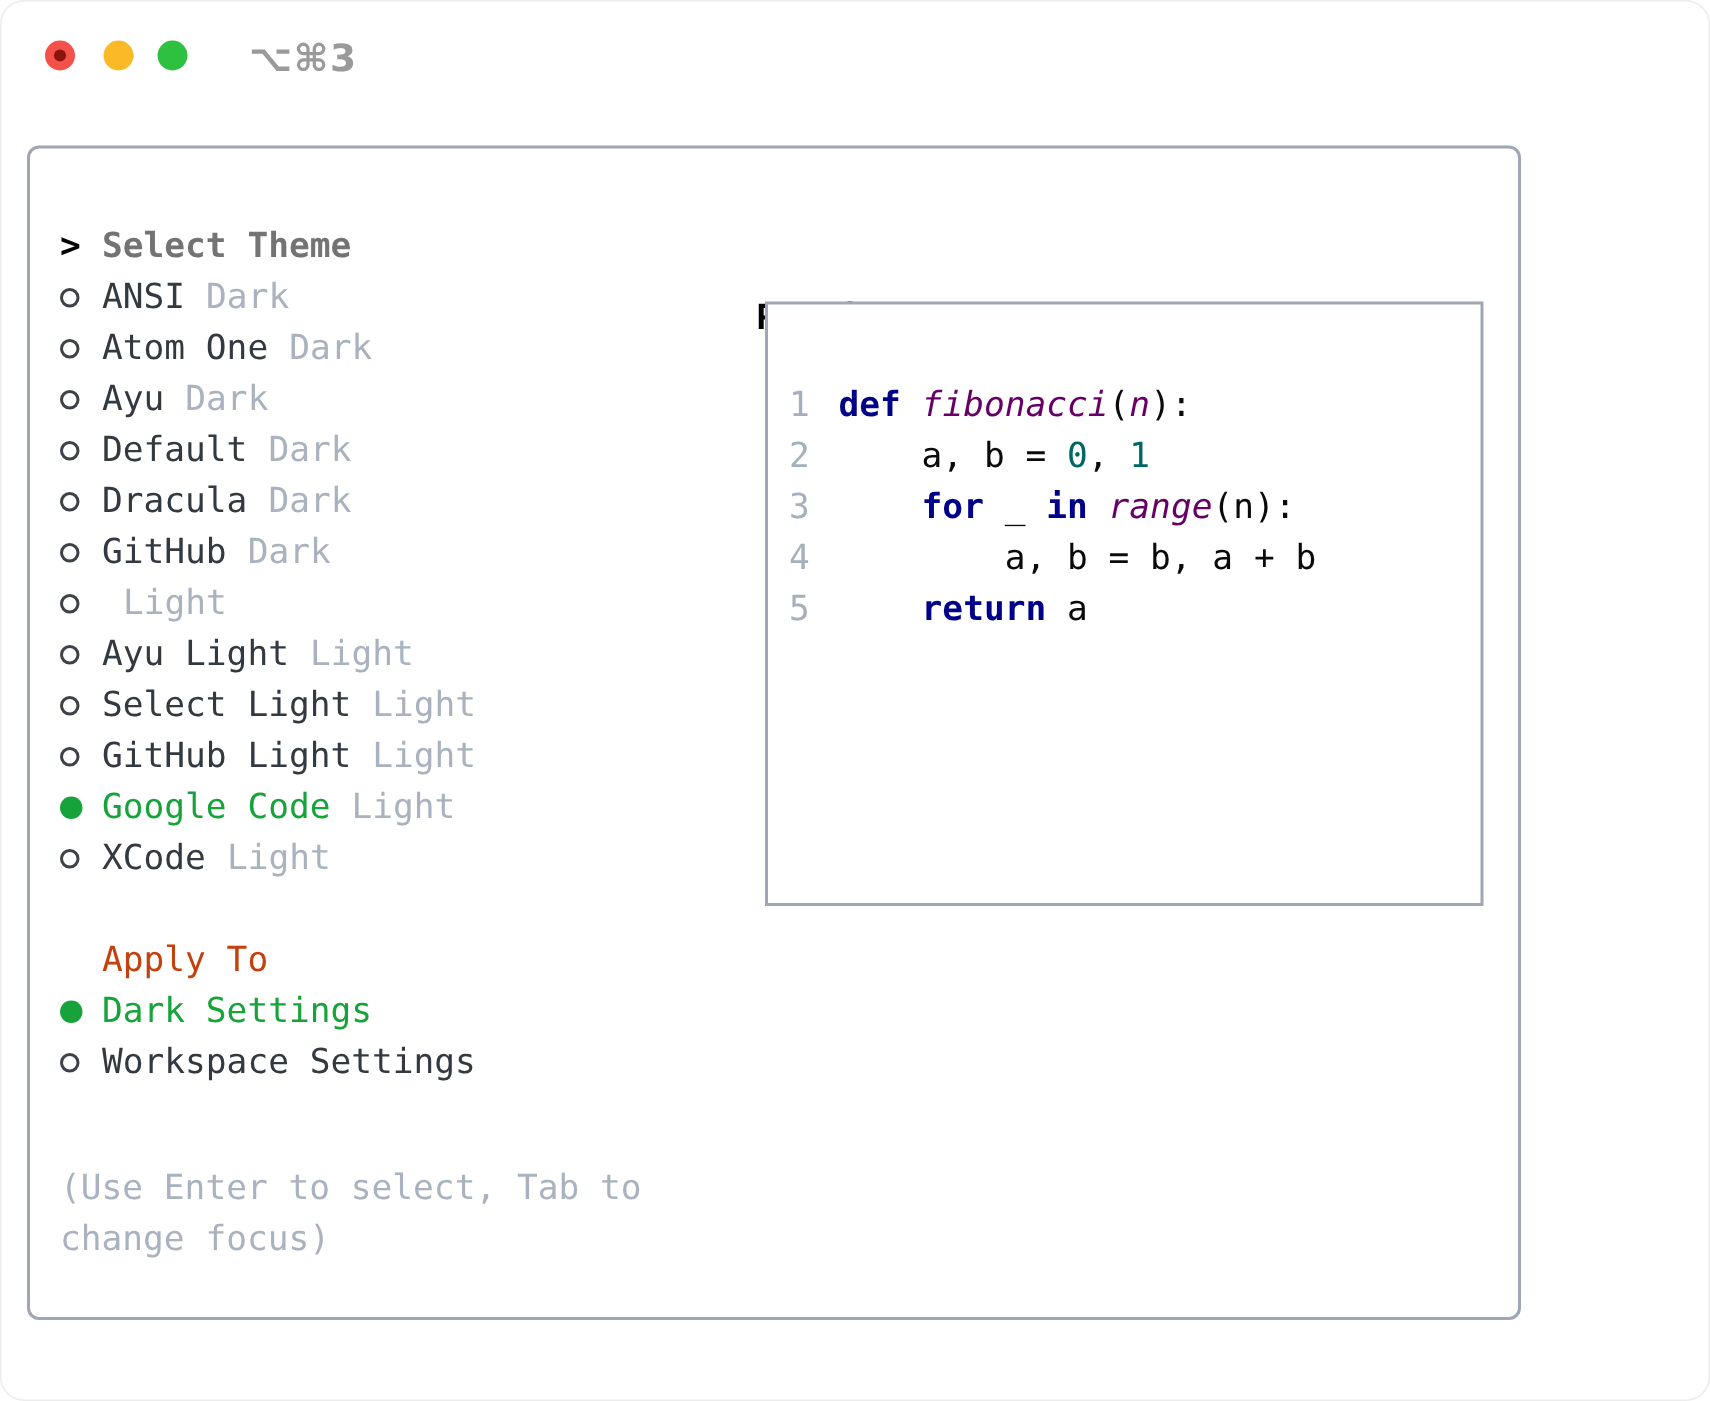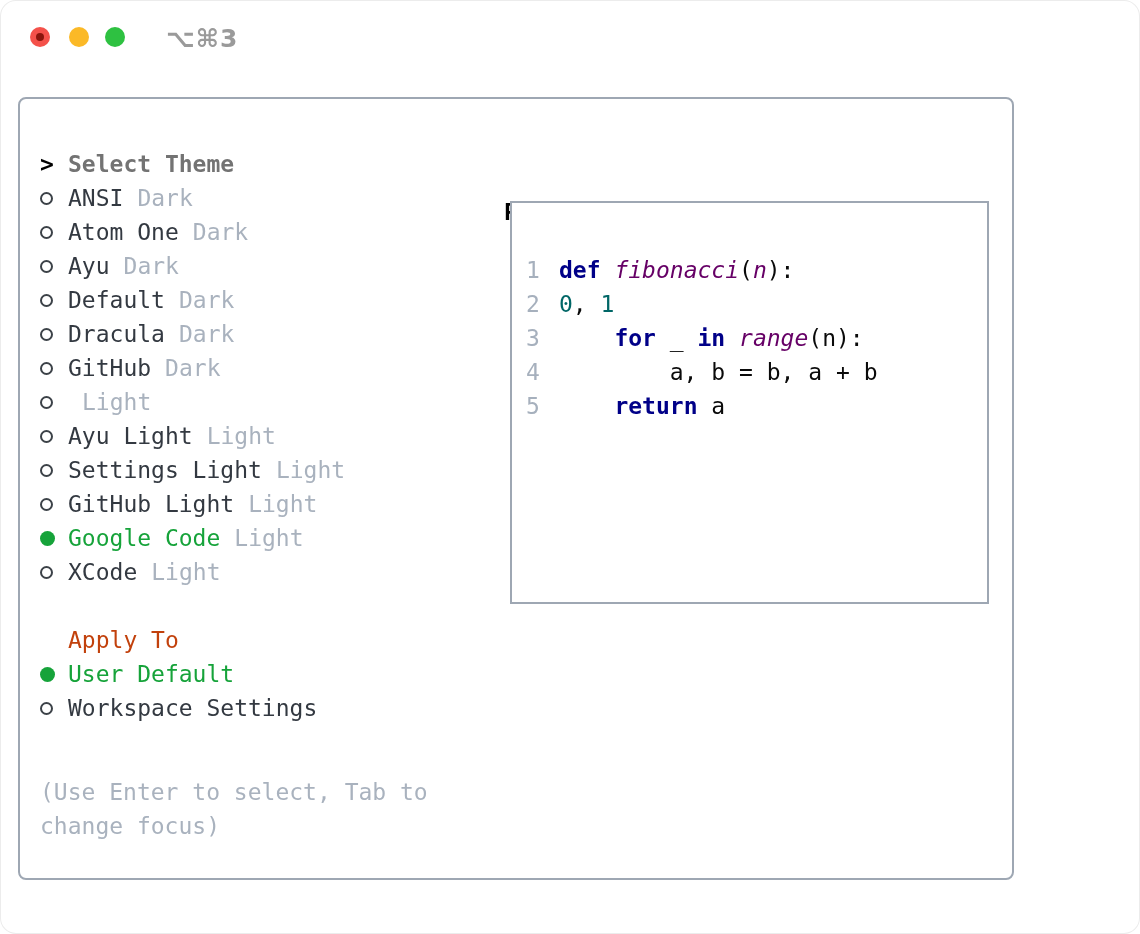--- a/index.html
+++ b/index.html
@@ -73,50 +73,50 @@
 
       <div id="theme-list">
           <div class="row"><span class="marker"><span class="ring"></span></span><span class="t-name">ANSI</span><span class="t-variant">Dark</span></div>
           <div class="row"><span class="marker"><span class="ring"></span></span><span class="t-name">Atom One</span><span class="t-variant">Dark</span></div>
           <div class="row"><span class="marker"><span class="ring"></span></span><span class="t-name">Ayu</span><span class="t-variant">Dark</span></div>
           <div class="row"><span class="marker"><span class="ring"></span></span><span class="t-name">Default</span><span class="t-variant">Dark</span></div>
           <div class="row"><span class="marker"><span class="ring"></span></span><span class="t-name">Dracula</span><span class="t-variant">Dark</span></div>
           <div class="row"><span class="marker"><span class="ring"></span></span><span class="t-name">GitHub</span><span class="t-variant">Dark</span></div>
           <div class="row"><span class="marker"><span class="ring"></span></span><span class="t-variant">Light</span></div>
           <div class="row"><span class="marker"><span class="ring"></span></span><span class="t-name">Ayu Light</span><span class="t-variant">Light</span></div>
-          <div class="row"><span class="marker"><span class="ring"></span></span><span class="t-name">Settings Light</span><span class="t-variant">Light</span></div>
+          <div class="row"><span class="marker"><span class="ring"></span></span><span class="t-name">Select Light</span><span class="t-variant">Light</span></div>
           <div class="row"><span class="marker"><span class="ring"></span></span><span class="t-name">GitHub Light</span><span class="t-variant">Light</span></div>
           <div class="row"><span class="marker"><span class="dot-sel"></span></span><span class="t-name selected">Google Code</span><span class="t-variant">Light</span></div>
           <div class="row"><span class="marker"><span class="ring"></span></span><span class="t-name">XCode</span><span class="t-variant">Light</span></div>
         </div>
 
       <div class="row blank"></div>
 
       <div class="row">
         <span class="marker"></span>
         <span class="subhdr">Apply To</span>
       </div>
 
       <div id="apply-list">
-          <div class="row"><span class="marker"><span class="dot-sel"></span></span><span class="t-name selected">User Default</span></div>
+          <div class="row"><span class="marker"><span class="dot-sel"></span></span><span class="t-name selected">Dark Settings</span></div>
           <div class="row"><span class="marker"><span class="ring"></span></span><span class="t-name">Workspace Settings</span></div>
         </div>
 
       <div class="row blank"></div>
 
       <div class="help">(Use Enter to select, Tab to change focus)</div>
     </div>
 
     <div class="preview-heading">Preview</div>
 
     <div class="preview-box">
       <div class="preview-content">
         <div id="code-block">
             <div class="cline"><span class="lineno">1</span><span class="tok-keyword">def</span><span class="tok-plain"> </span><span class="tok-function">fibonacci</span><span class="tok-plain">(</span><span class="tok-function">n</span><span class="tok-plain">):</span></div>
-            <div class="cline"><span class="lineno">2</span><span class="tok-literal">0</span><span class="tok-plain">, </span><span class="tok-literal">1</span></div>
+            <div class="cline"><span class="lineno">2</span><span class="tok-plain">    a, b = </span><span class="tok-literal">0</span><span class="tok-plain">, </span><span class="tok-literal">1</span></div>
             <div class="cline"><span class="lineno">3</span><span class="tok-plain">    </span><span class="tok-keyword">for</span><span class="tok-plain"> _ </span><span class="tok-keyword">in</span><span class="tok-plain"> </span><span class="tok-function">range</span><span class="tok-plain">(n):</span></div>
             <div class="cline"><span class="lineno">4</span><span class="tok-plain">        a, b = b, a + b</span></div>
             <div class="cline"><span class="lineno">5</span><span class="tok-plain">    </span><span class="tok-keyword">return</span><span class="tok-plain"> a</span></div>
           </div>
         <div class="gap-line"></div>
         <div id="diff-block"></div>
       </div>
     </div>
 
   </div>

